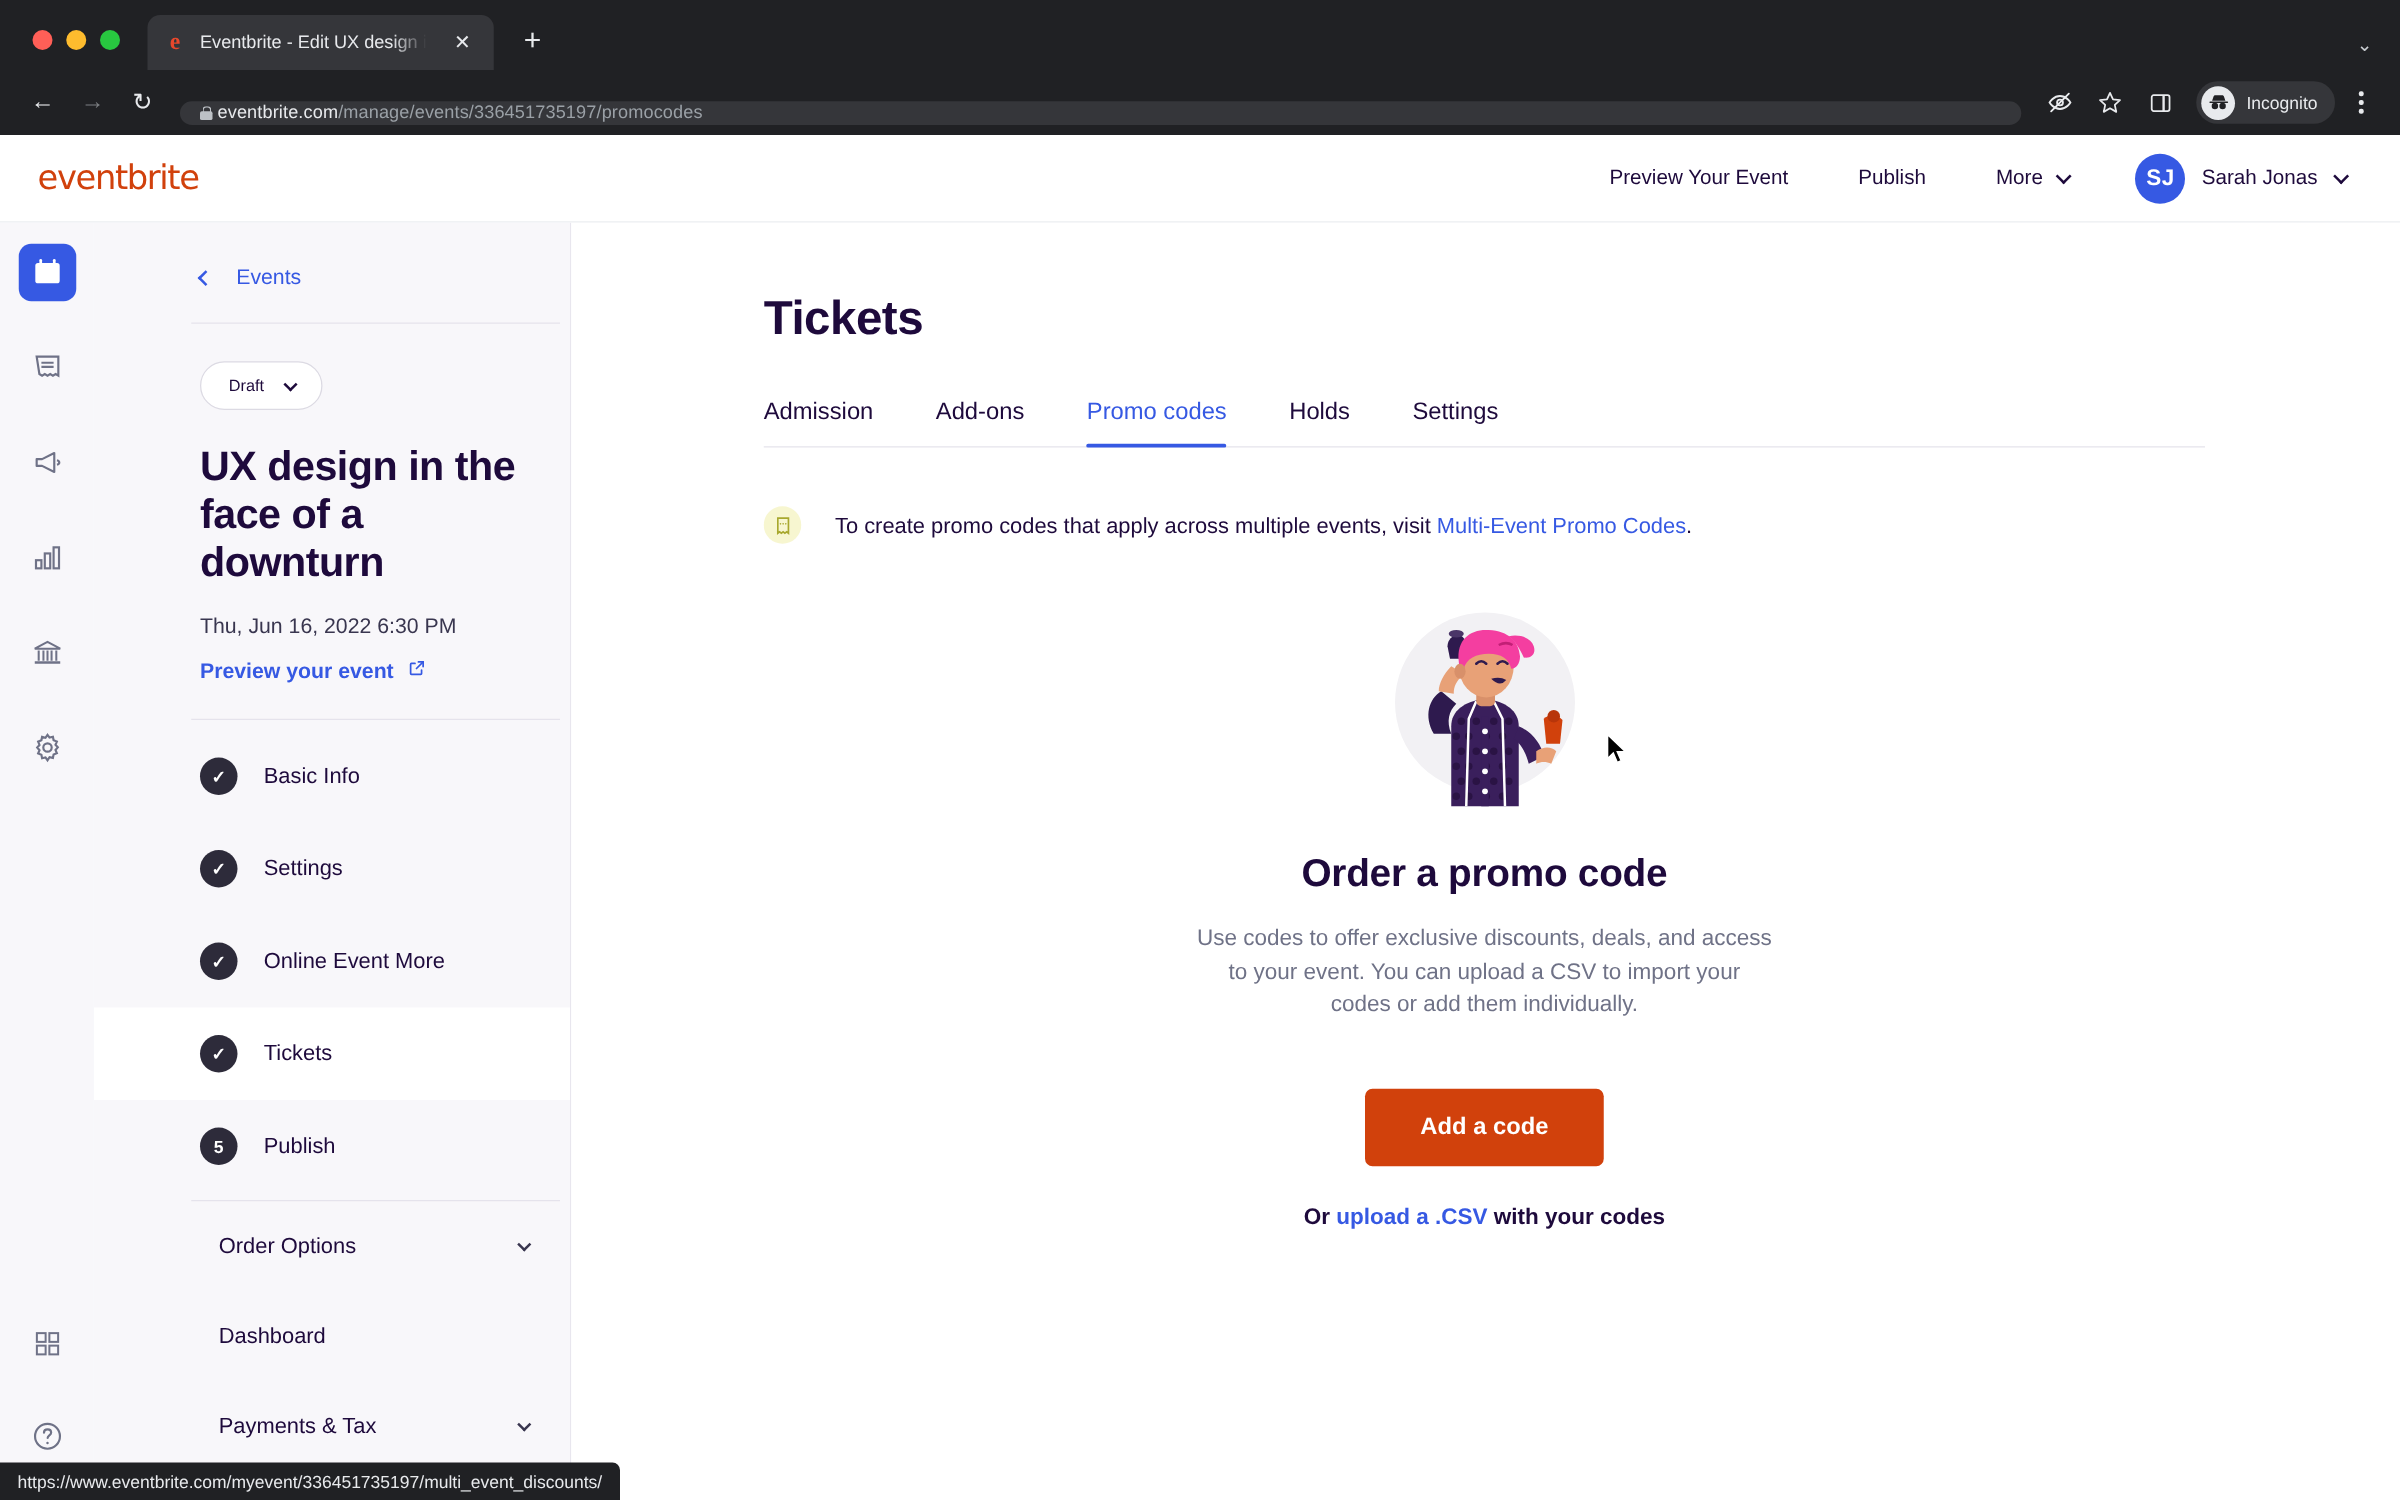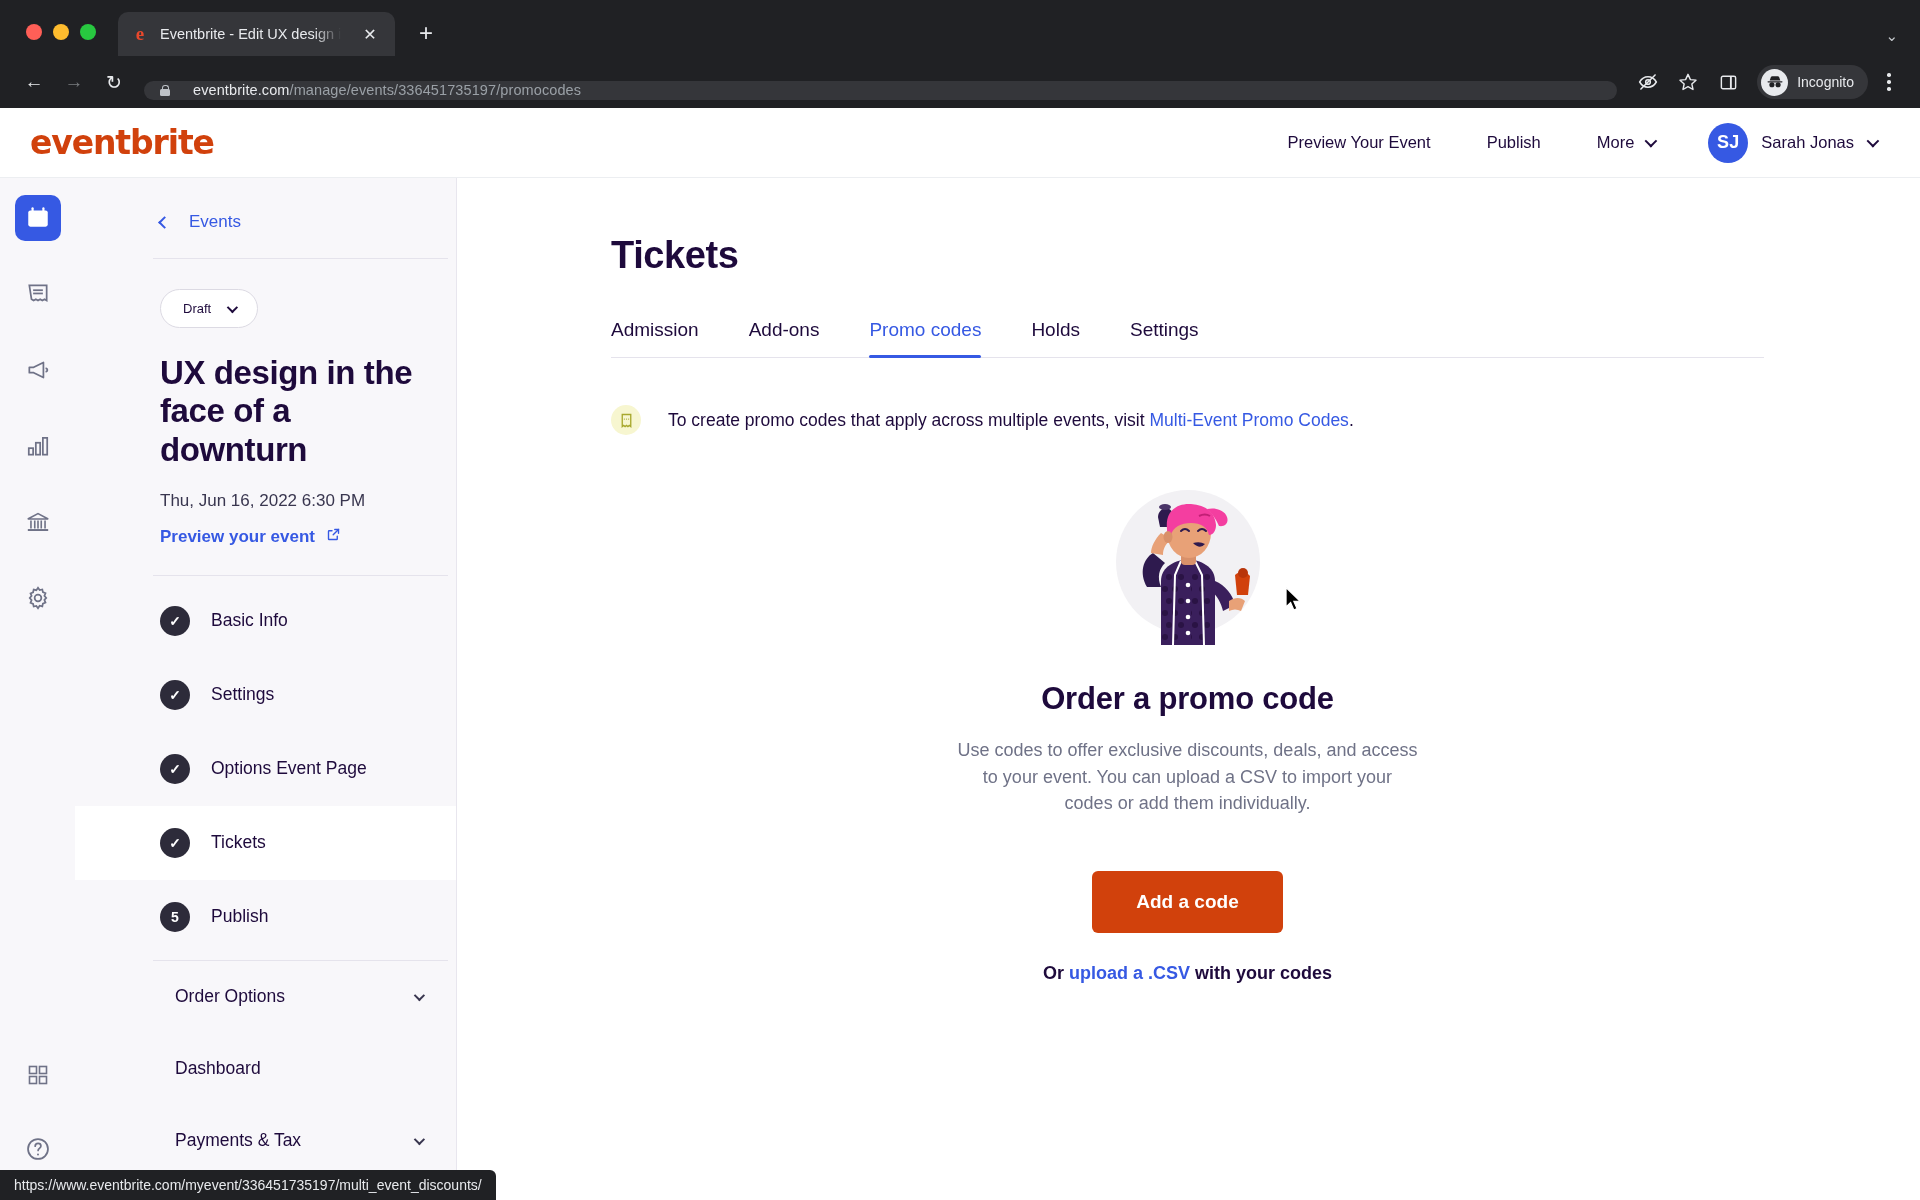--- a/index.html
+++ b/index.html
@@ -53,21 +53,21 @@
   .toolbar {
     height: 52px; background: #202124; display:flex; align-items:center; padding: 0 16px; gap: 4px;
   }
   .nav-btn {
     width:36px;height:36px;display:flex;align-items:center;justify-content:center;
     color:#e8eaed; font-size:19px; border-radius:50%;
   }
   .nav-btn.disabled { color:#7a7d80; }
   .omnibox {
     flex:1; height:19px; background:#35363a; border-radius:18px; margin: 16px 10px 0 8px;
-    display:flex; align-items:center; padding: 0 14px; gap:22px; position:relative;
+    display:flex; align-items:center; padding: 0 14px; gap:3px; position:relative;
   }
   .lock { width:13px;height:13px; position:relative; flex:0 0 13px; }
   .lock::before{
     content:""; position:absolute; left:1.5px; top:5px; width:10px;height:7.5px;
     background:#bdc1c6; border-radius:1.5px;
   }
   .lock::after{
     content:""; position:absolute; left:3.6px; top:1px; width:5.8px;height:6px;
     border:1.6px solid #bdc1c6; border-bottom:none; border-radius:3px 3px 0 0;
   }
@@ -89,21 +89,21 @@
   .kebab i { width:3.5px;height:3.5px;border-radius:50%;background:#e8eaed;display:block; }
 
   
   .page { width:1920px; height:1092px; background:#fff; position:relative; overflow:hidden; }
 
   .eb-header {
     height:70px; background:#fff; display:flex; align-items:center; padding: 0 44px 0 30px;
     border-bottom:1px solid #eceef1; position:relative; z-index:5;
   }
   .eb-logo {
-    color:#d1410c; font-size:33px; font-weight:bold; letter-spacing:-1.1px;
+    color:#d1410c; font-size:27px; font-weight:normal; letter-spacing:-1.1px;
     font-family:"DejaVu Sans", sans-serif;
   }
   .eb-nav { margin-left:auto; display:flex; align-items:center; gap:0; }
   .eb-nav-item {
     font-size:16.5px; color:#1e0a3c; padding: 0 28px; white-space:nowrap;
   }
   .eb-nav-item.with-chev { display:flex; align-items:center; gap:11px; }
   .chev { display:inline-block; width:9px;height:9px;border-right:2.2px solid #1e0a3c;border-bottom:2.2px solid #1e0a3c;transform:rotate(45deg) translateY(-2px); }
   .eb-user { display:flex; align-items:center; gap:13px; margin-left:26px; }
   .avatar {
@@ -400,21 +400,21 @@
           <div class="sb-step">
             <span class="sb-badge">✓</span>
             <span class="sb-step-label">Basic Info</span>
           </div>
           <div class="sb-step">
             <span class="sb-badge">✓</span>
             <span class="sb-step-label">Settings</span>
           </div>
           <div class="sb-step">
             <span class="sb-badge">✓</span>
-            <span class="sb-step-label">Options Event Page</span>
+            <span class="sb-step-label">Online Event More</span>
           </div>
           <div class="sb-step active">
             <span class="sb-badge">✓</span>
             <span class="sb-step-label">Tickets</span>
           </div>
           <div class="sb-step">
             <span class="sb-badge">5</span>
             <span class="sb-step-label">Publish</span>
           </div>
         </div>

